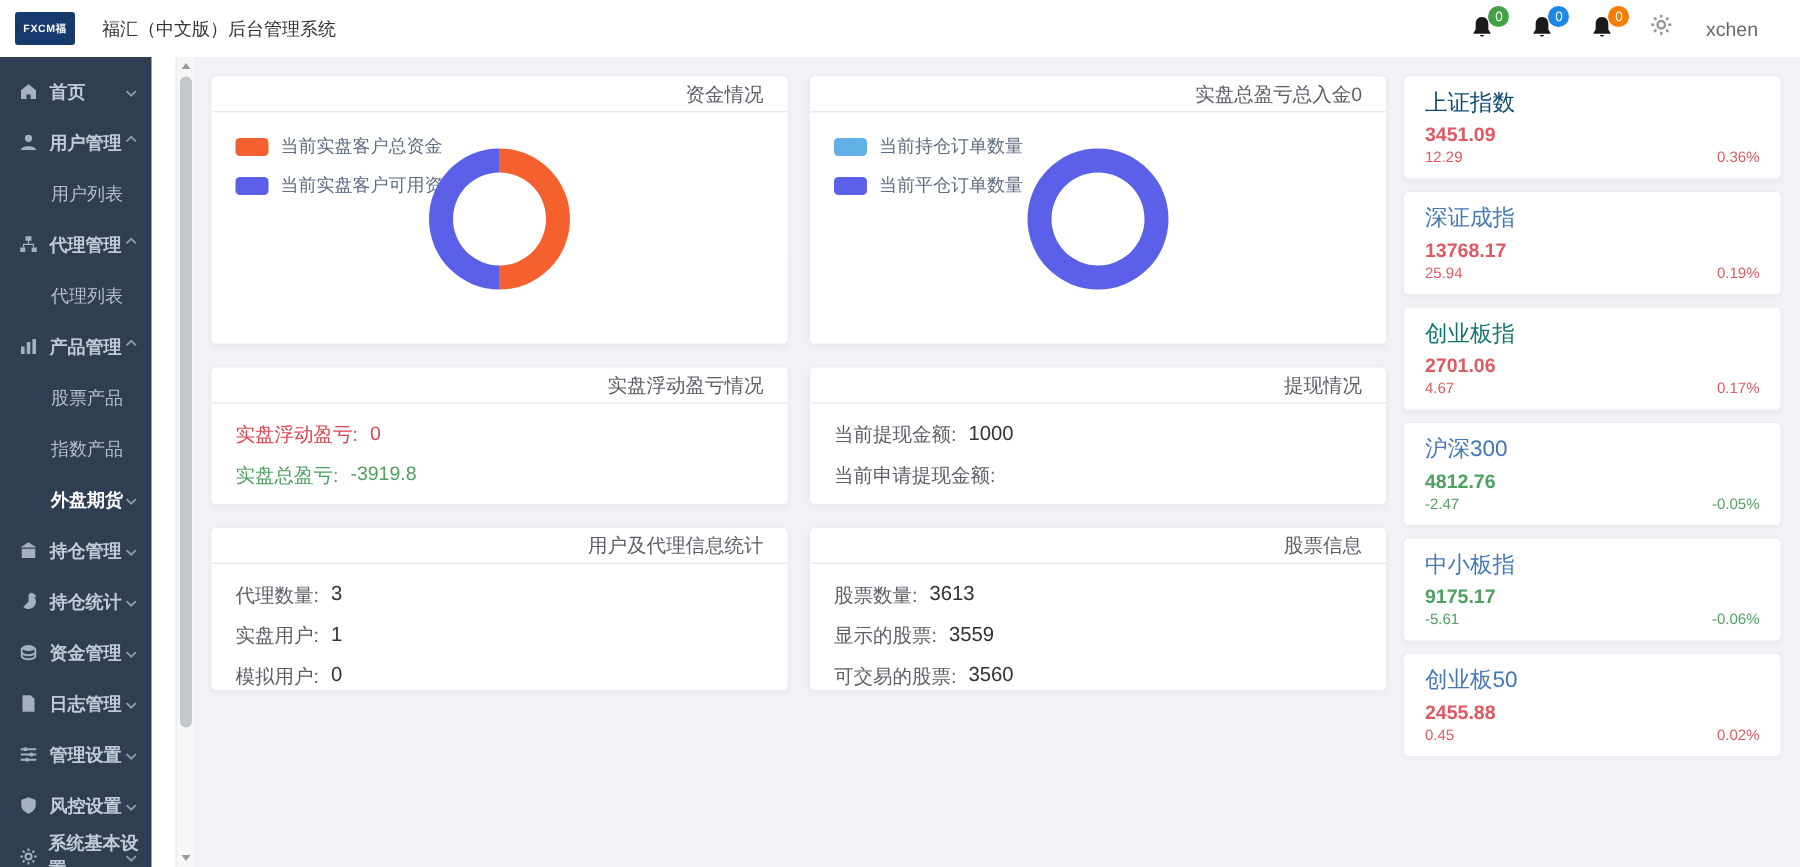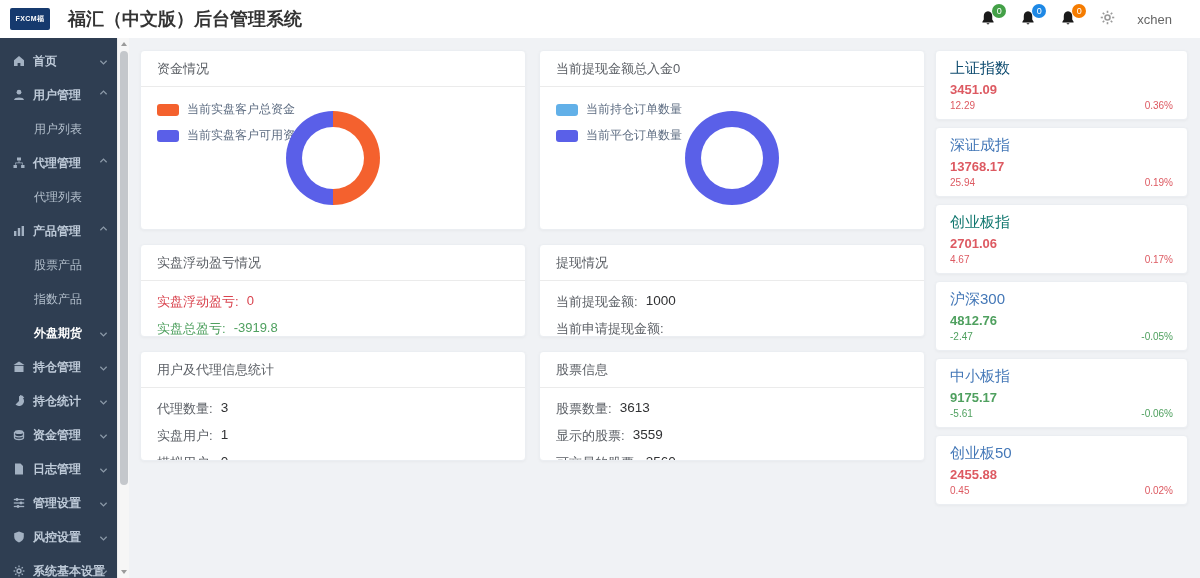--- a/index.html
+++ b/index.html
@@ -5,31 +5,31 @@
   * { margin:0; padding:0; box-sizing:border-box; }
   html,body { width:1200px; height:578px; overflow:hidden;
     font-family:"Liberation Sans","DejaVu Sans",sans-serif; background:#fff; }
 
   
   .navbar { position:fixed; top:0; left:0; width:1200px; height:38px; background:#fff;
     display:flex; align-items:center; z-index:30; }
   .logo-box { margin-left:10px; width:40px; height:22px; background:#163a6e; border-radius:2px;
     display:flex; align-items:center; justify-content:center; color:#fff; font-size:7px;
     font-weight:bold; letter-spacing:.4px; }
-  .nav-title { margin-left:18px; font-size:18px; font-weight:700; color:#333; }
+  .nav-title { margin-left:18px; font-size:12px; font-weight:400; color:#333; }
   .nav-right { margin-left:auto; display:flex; align-items:center; gap:22px; padding-right:28px; }
   .bell-wrap { position:relative; width:18px; height:18px; cursor:pointer; }
   .bell-wrap svg { width:16px; height:16px; fill:#1a1a1a; }
   .badge { position:absolute; top:-6px; right:-8px; min-width:14px; height:14px; border-radius:8px;
     color:#fff; font-size:9px; display:flex; align-items:center; justify-content:center; padding:0 3px; }
   .gear-nav svg { width:15px; height:15px; stroke:#9a9a9a; fill:#9a9a9a; }
   .nav-user { font-size:13px; color:#666; }
 
   
-  .sidebar { position:fixed; top:38px; left:0; bottom:0; width:117px; background:#2f3e52;
+  .sidebar { position:fixed; top:38px; left:0; bottom:0; width:101px; background:#2f3e52;
     padding-top:6px; overflow:hidden; }
   .nav-item { height:34px; display:flex; align-items:center; color:#bfcbd9; font-size:12px;
     cursor:pointer; position:relative; }
   .nav-item.lvl1 { padding-left:13px; font-weight:bold; }
   .nav-item.lvl2 { padding-left:34px; font-weight:normal; color:#b3bfcc; }
   .nav-item.active { color:#ffffff; font-weight:bold; }
   .nav-ico { width:13px; height:13px; margin-right:7px; display:inline-flex; }
   .nav-ico svg { width:12px; height:12px; fill:#a3b1c2; stroke-width:0; }
   .nav-ico svg .st { fill:none; stroke:#a3b1c2; stroke-width:1.3; }
   .chev { position:absolute; right:9px; top:12px; width:9px; height:9px; }
@@ -49,22 +49,22 @@
   .scroll-thumb { position:absolute; top:13px; left:2px; width:8px; height:434px;
     background:#c4c7cb; border-radius:4px; }
 
   
   .content { position:fixed; top:38px; left:129px; width:1071px; bottom:0; background:#f0f2f5;
     padding:12px 12px 0 11px; display:flex; gap:10px; overflow:hidden; }
   .cards-area { flex:1; display:grid; grid-template-columns:1fr 1fr;
     grid-template-rows:180px 93px 110px; gap:14px 13px; align-content:start; }
   .card { background:#fff; border:1px solid #ebeef2; border-radius:4px;
     box-shadow:0 1px 3px rgba(0,0,0,.04); overflow:hidden; }
-  .card-head { height:36px; padding:0 16px; border-bottom:1px solid #ebebeb; display:flex;
-    align-items:center; justify-content:flex-start; font-size:13px; color:#5c6066; }
+  .card-head { height:24px; padding:0 16px; border-bottom:1px solid #ebebeb; display:flex;
+    align-items:center; justify-content:flex-end; font-size:13px; color:#5c6066; }
   .card-body { position:relative; padding:12px 16px; }
   .chart-body { height:142px; }
 
   .legend { position:absolute; top:14px; left:16px; display:flex; flex-direction:column; gap:9px; }
   .legend-item { display:flex; align-items:center; gap:8px; cursor:pointer; }
   .legend-swatch { width:22px; height:12px; border-radius:3px; }
   .legend-label { font-size:12px; color:#5e6d82; }
 
   .donut-wrap { position:absolute; left:50%; top:50%; transform:translate(-50%,-50%);
     width:94px; height:94px; }
@@ -348,21 +348,21 @@
         </div>
         <div class="donut-wrap">
           <div class="donut" style="background: conic-gradient(rgb(244, 97, 46) 0%, rgb(244, 97, 46) 50%, rgb(90, 95, 232) 50%, rgb(90, 95, 232) 100%);"></div>
           <div class="donut-hole"></div>
         </div>
       </div>
     </div>
 
     <div class="card">
       <div class="card-head">
-        <span>当前提现金额</span>
+        <span>实盘总盈亏</span>
         <span>总入金0</span>
       </div>
       <div class="card-body chart-body">
         <div class="legend">
           <div class="legend-item">
             <span class="legend-swatch" style="background: rgb(98, 176, 232);"></span>
             <span class="legend-label">当前持仓订单数量</span>
           </div>
           <div class="legend-item">
             <span class="legend-swatch" style="background: rgb(90, 96, 232);"></span>

